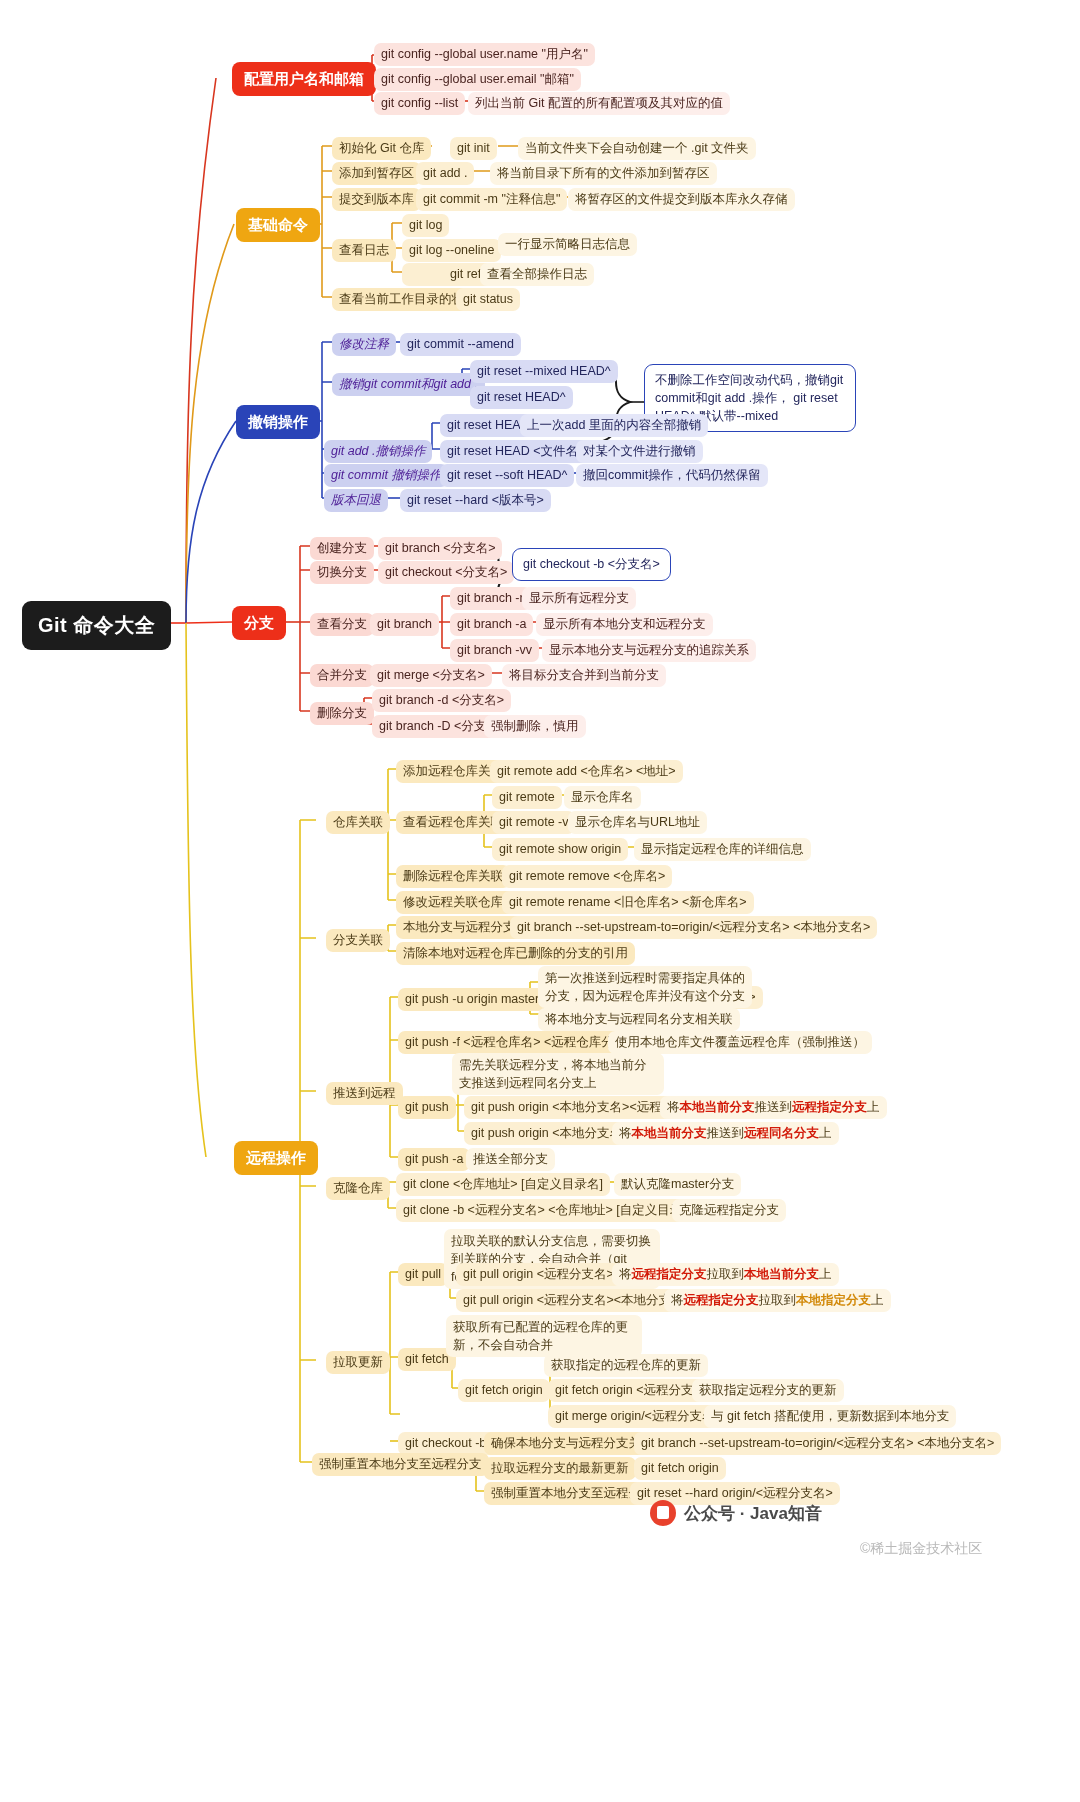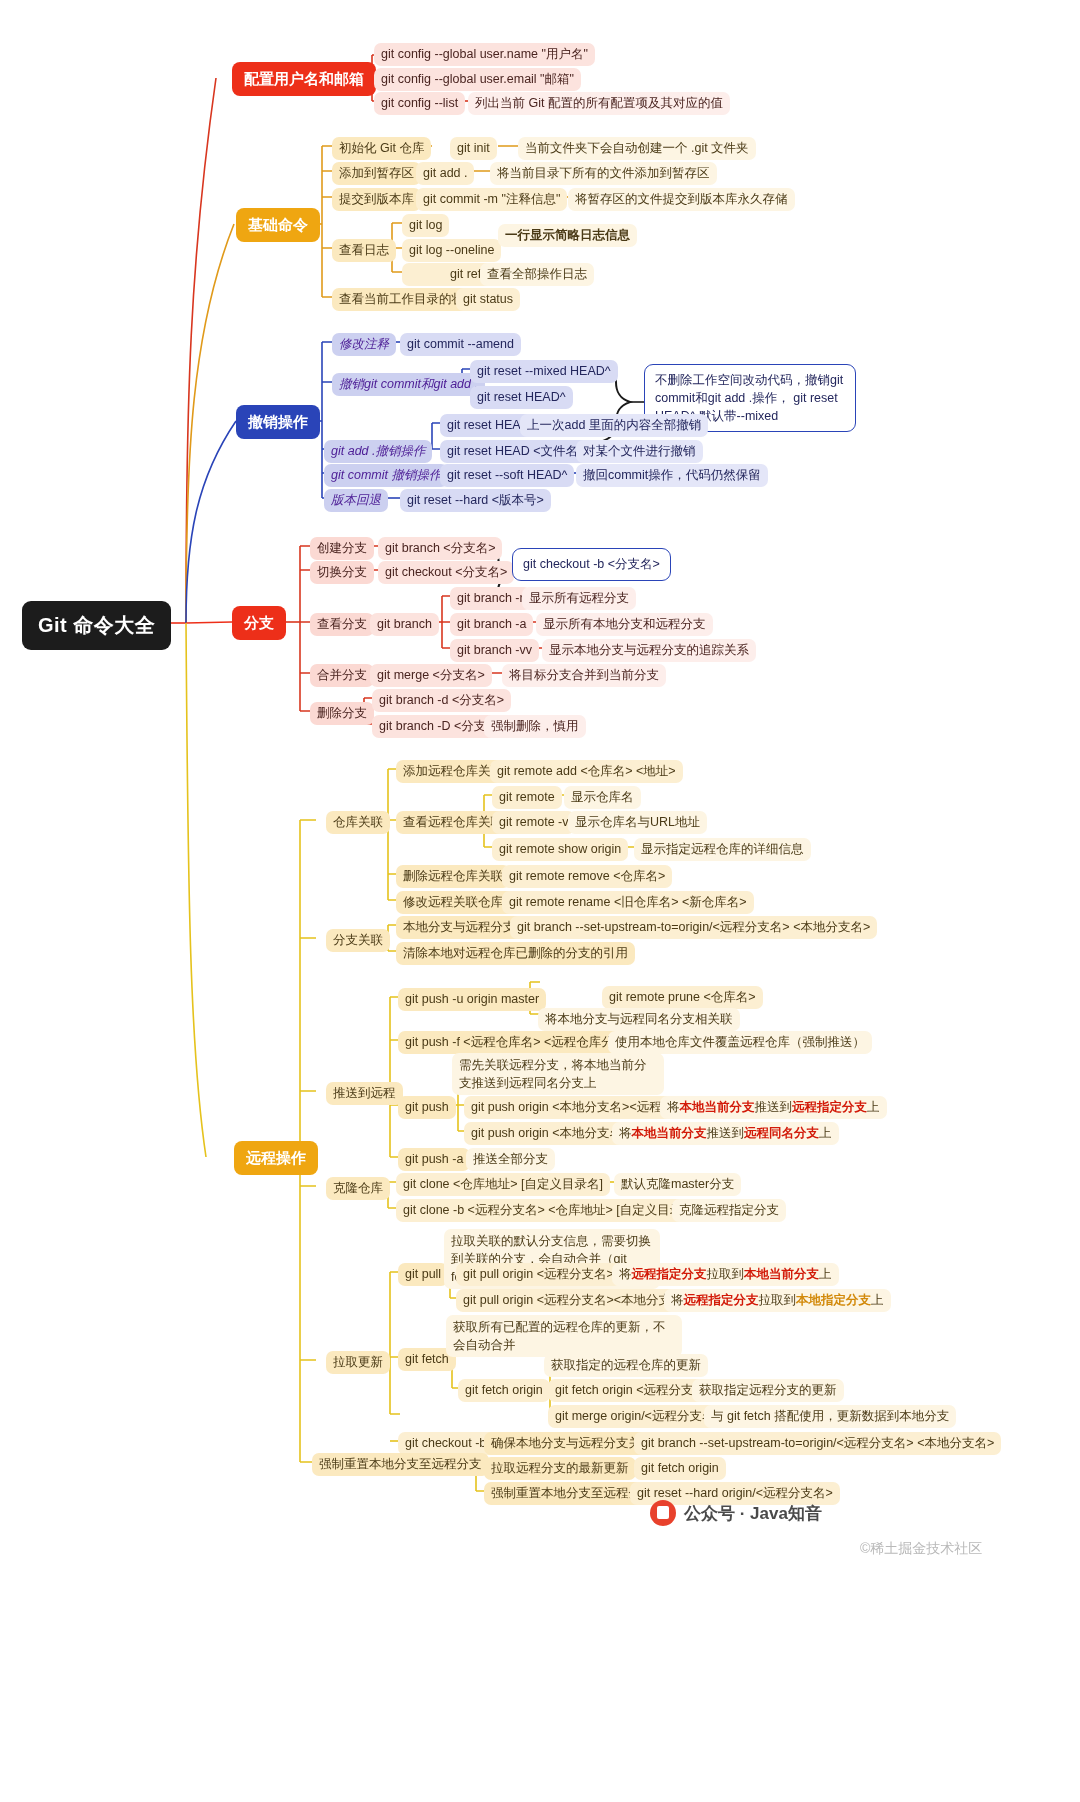--- a/index.html
+++ b/index.html
@@ -211,21 +211,21 @@
   <div class="node org2" style="left:416px;top:162px;">git add .</div>
   <div class="node org3" style="left:490px;top:162px;">将当前目录下所有的文件添加到暂存区</div>
 
   <div class="node org1" style="left:332px;top:188px;">提交到版本库</div>
   <div class="node org2" style="left:416px;top:188px;">git commit -m "注释信息"</div>
   <div class="node org3" style="left:568px;top:188px;">将暂存区的文件提交到版本库永久存储</div>
 
   <div class="node org1" style="left:332px;top:239px;">查看日志</div>
   <div class="node org2" style="left:402px;top:214px;">git log</div>
   <div class="node org2" style="left:402px;top:239px;">git log --oneline</div>
-  <div class="node org3" style="left:498px;top:224px;font-weight:bold;">一行显示简略日志信息</div>
+  <div class="node org3" style="left:498px;top:233px;">一行显示简略日志信息</div>
   <div class="node org2" style="left:402px;top:263px;padding-left:48px;">git reflog</div>
   <div class="node org3" style="left:480px;top:263px;">查看全部操作日志</div>
 
   <div class="node org1" style="left:332px;top:288px;">查看当前工作目录的状态</div>
   <div class="node org2" style="left:456px;top:288px;">git status</div>
 
   <div class="node t1 blue" style="left:236px;top:405px;">撤销操作</div>
 
   <div class="node blu1" style="left:332px;top:333px;">修改注释</div>
   <div class="node blu2" style="left:400px;top:333px;">git commit --amend</div>
@@ -294,20 +294,21 @@
   <div class="node gld2" style="left:502px;top:891px;">git remote rename &lt;旧仓库名&gt; &lt;新仓库名&gt;</div>
 
   <div class="node gld1" style="left:326px;top:929px;">分支关联</div>
   <div class="node gld1" style="left:396px;top:916px;">本地分支与远程分支关联</div>
   <div class="node gld2" style="left:510px;top:916px;">git branch --set-upstream-to=origin/&lt;远程分支名&gt; &lt;本地分支名&gt;</div>
   <div class="node gld1" style="left:396px;top:942px;">清除本地对远程仓库已删除的分支的引用</div>
   <div class="node gld2" style="left:602px;top:942px;margin-top:44px;">git remote prune &lt;仓库名&gt;</div>
 
   <div class="node gld1" style="left:326px;top:1082px;">推送到远程</div>
   <div class="node gld1" style="left:398px;top:988px;">git push -u origin master</div>
+  <div class="node gld3 multi" style="left:538px;top:966px;width:214px;">第一次推送到远程时需要指定具体的分支，因为远程仓库并没有这个分支</div>
   <div class="node gld3" style="left:538px;top:1008px;">将本地分支与远程同名分支相关联</div>
 
   <div class="node gld1" style="left:398px;top:1031px;">git push -f &lt;远程仓库名&gt; &lt;远程仓库分支&gt;</div>
   <div class="node gld3" style="left:608px;top:1031px;">使用本地仓库文件覆盖远程仓库（强制推送）</div>
 
   <div class="node gld1" style="left:398px;top:1096px;">git push</div>
   <div class="node gld3 multi" style="left:452px;top:1053px;width:212px;">需先关联远程分支，将本地当前分支推送到远程同名分支上</div>
   <div class="node gld2" style="left:464px;top:1096px;">git push origin &lt;本地分支名&gt;&lt;远程分支名&gt;</div>
   <div class="node gld3" style="left:660px;top:1096px;"><span>将</span><span class="em-red">本地当前分支</span><span>推送到</span><span class="em-red">远程指定分支</span><span>上</span></div>
 
@@ -325,21 +326,21 @@
 
   <div class="node gld1" style="left:326px;top:1351px;">拉取更新</div>
   <div class="node gld1" style="left:398px;top:1263px;">git pull</div>
   <div class="node gld3 multi" style="left:444px;top:1229px;width:216px;">拉取关联的默认分支信息，需要切换到关联的分支，会自动合并（git fetch + git merge）</div>
   <div class="node gld2" style="left:456px;top:1263px;">git pull origin &lt;远程分支名&gt;</div>
   <div class="node gld3" style="left:612px;top:1263px;"><span>将</span><span class="em-red">远程指定分支</span><span>拉取到</span><span class="em-red">本地当前分支</span><span>上</span></div>
   <div class="node gld2" style="left:456px;top:1289px;">git pull origin &lt;远程分支名&gt;&lt;本地分支名&gt;</div>
   <div class="node gld3" style="left:664px;top:1289px;"><span>将</span><span class="em-red">远程指定分支</span><span>拉取到</span><span class="em-orange">本地指定分支</span><span>上</span></div>
 
   <div class="node gld1" style="left:398px;top:1348px;">git fetch</div>
-  <div class="node gld3 multi" style="left:446px;top:1315px;width:236px;">获取所有已配置的远程仓库的更新，不会自动合并</div>
+  <div class="node gld3 multi" style="left:446px;top:1315px;width:196px;">获取所有已配置的远程仓库的更新，不会自动合并</div>
   <div class="node gld2" style="left:458px;top:1379px;">git fetch origin</div>
   <div class="node gld3" style="left:544px;top:1354px;">获取指定的远程仓库的更新</div>
   <div class="node gld2" style="left:548px;top:1379px;">git fetch origin &lt;远程分支名&gt;</div>
   <div class="node gld3" style="left:692px;top:1379px;">获取指定远程分支的更新</div>
   <div class="node gld2" style="left:548px;top:1405px;">git merge origin/&lt;远程分支名&gt;</div>
   <div class="node gld3" style="left:704px;top:1405px;">与 git fetch 搭配使用，更新数据到本地分支</div>
 
   <div class="node gld2" style="left:398px;top:1432px;">git checkout -b &lt;本地分支名&gt; origin/&lt;远程分支名&gt;</div>
   <div class="node gld3" style="left:644px;top:1432px;">创建本地分支并与远程同名分支建立追踪关系</div>
 

